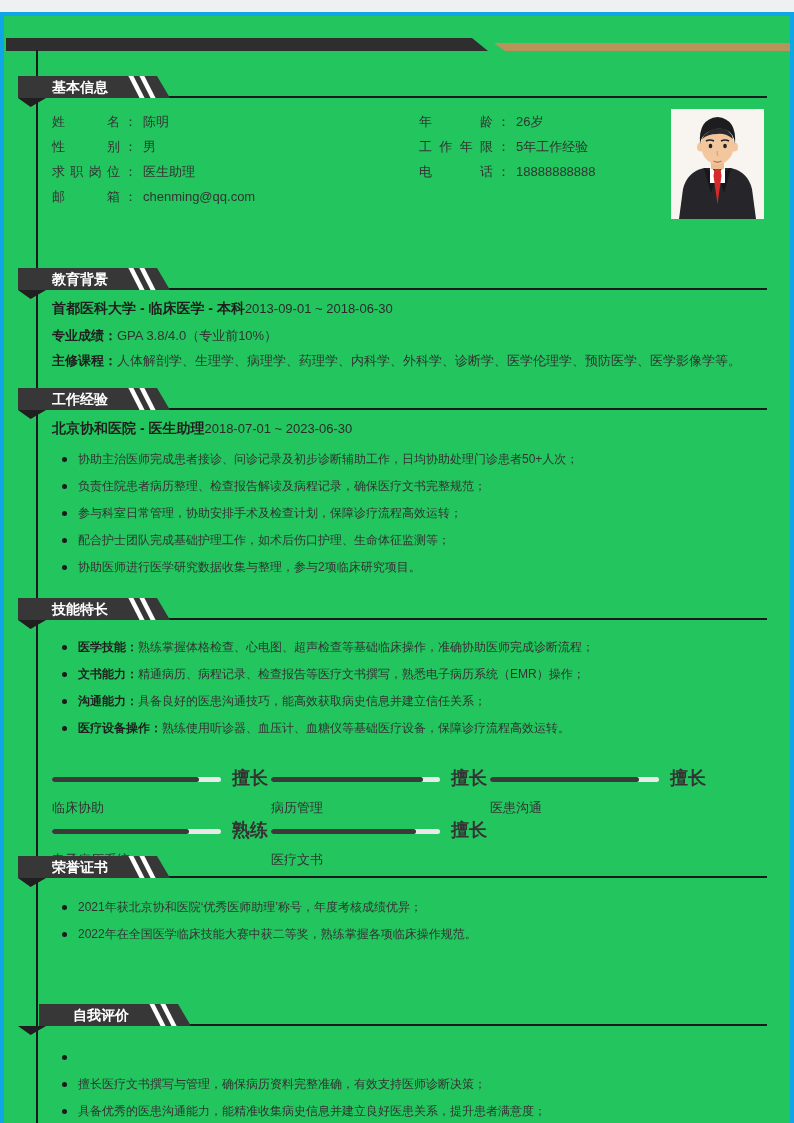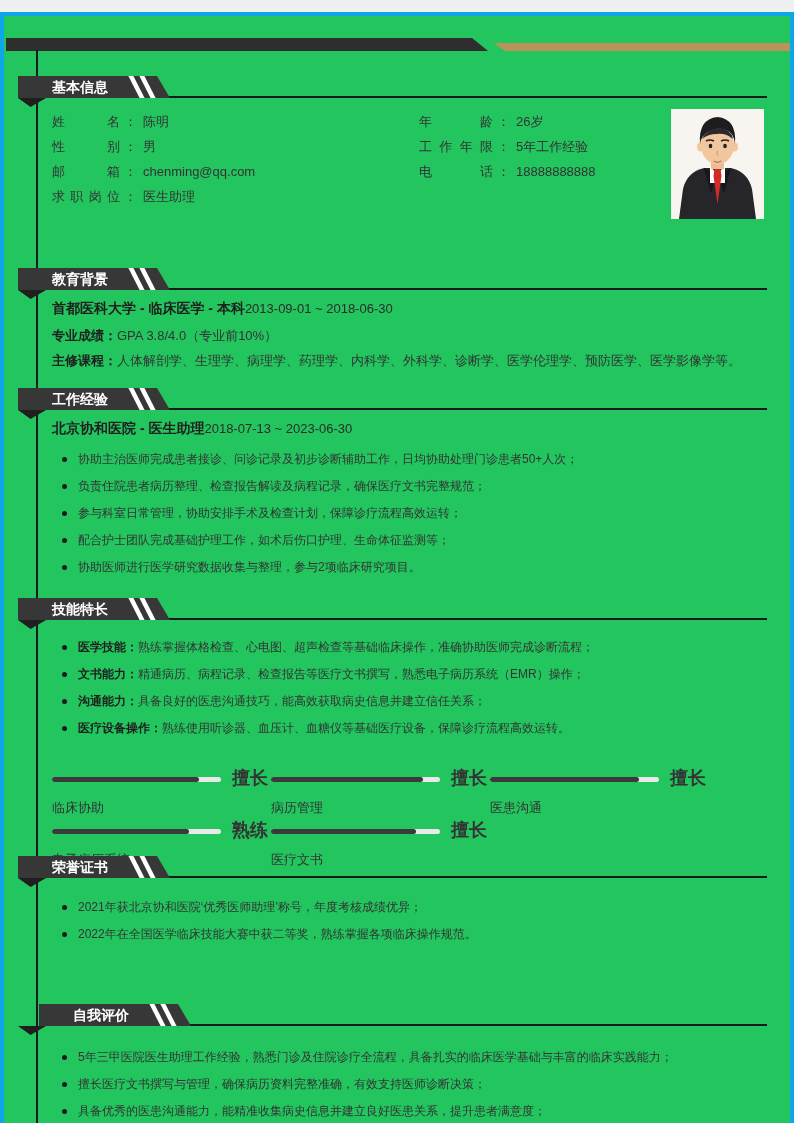--- a/index.html
+++ b/index.html
@@ -73,22 +73,22 @@
     <div class="sec-rule"></div>
     <div class="badge"><span>基本信息</span>
       <i class="stripe s1"></i>
       <i class="stripe s2"></i>
     </div>
     <div class="fold"></div>
 
     <div class="info-col w68" style="left:34px; top:33px;">
       <div class="info-row"><span class="info-lbl">姓名</span><span class="info-colon">：</span><span>陈明</span></div>
       <div class="info-row"><span class="info-lbl">性别</span><span class="info-colon">：</span><span>男</span></div>
+      <div class="info-row"><span class="info-lbl">求职岗位</span><span class="info-colon">：</span><span>医生助理</span></div>
       <div class="info-row"><span class="info-lbl">邮箱</span><span class="info-colon">：</span><span>chenming@qq.com</span></div>
-      <div class="info-row"><span class="info-lbl">求职岗位</span><span class="info-colon">：</span><span>医生助理</span></div>
     </div>
     <div class="info-col w74" style="left:401px; top:33px;">
       <div class="info-row"><span class="info-lbl">年龄</span><span class="info-colon">：</span><span>26岁</span></div>
       <div class="info-row"><span class="info-lbl">工作年限</span><span class="info-colon">：</span><span>5年工作经验</span></div>
       <div class="info-row"><span class="info-lbl">电话</span><span class="info-colon">：</span><span>18888888888</span></div>
     </div>
 
     <div class="photo">
       <svg width="93" height="110" viewBox="0 0 93 110">
         <rect width="93" height="110" fill="#f8f5f1"></rect>
@@ -130,21 +130,21 @@
 
   <div class="sec" style="top:372px;">
     <div class="sec-rule"></div>
     <div class="badge"><span>工作经验</span>
       <i class="stripe s1"></i>
       <i class="stripe s2"></i>
     </div>
     <div class="fold"></div>
     <div class="entry-head" style="top:32px;">
       <span class="entry-title">北京协和医院 - 医生助理</span>
-      <span class="entry-date">2018-07-13 ~ 2023-06-30</span>
+      <span class="entry-date">2018-07-01 ~ 2023-06-30</span>
     </div>
     <div class="bullets" style="top:58px;">
       <div class="b-row"><i class="b-dot"></i><span>协助主治医师完成患者接诊、问诊记录及初步诊断辅助工作，日均协助处理门诊患者50+人次；</span></div>
       <div class="b-row"><i class="b-dot"></i><span>负责住院患者病历整理、检查报告解读及病程记录，确保医疗文书完整规范；</span></div>
       <div class="b-row"><i class="b-dot"></i><span>参与科室日常管理，协助安排手术及检查计划，保障诊疗流程高效运转；</span></div>
       <div class="b-row"><i class="b-dot"></i><span>配合护士团队完成基础护理工作，如术后伤口护理、生命体征监测等；</span></div>
       <div class="b-row"><i class="b-dot"></i><span>协助医师进行医学研究数据收集与整理，参与2项临床研究项目。</span></div>
     </div>
   </div>
 
@@ -224,19 +224,19 @@
   </div>
 
   <div class="sec" style="top:988px;padding-left:21px;">
     <div class="sec-rule"></div>
     <div class="badge"><span>自我评价</span>
       <i class="stripe s1"></i>
       <i class="stripe s2"></i>
     </div>
     <div class="fold"></div>
     <div class="bullets" style="top:40px;">
-      <div class="b-row"><i class="b-dot"></i><span>5年三甲医院医生助理工作经验，熟悉门诊及住院诊疗全流程，具备扎实的临床医学基础与丰富的临床实践能力；</span></div>
+      <div class="b-row"><i class="b-dot"></i></div>
       <div class="b-row"><i class="b-dot"></i><span>擅长医疗文书撰写与管理，确保病历资料完整准确，有效支持医师诊断决策；</span></div>
       <div class="b-row"><i class="b-dot"></i><span>具备优秀的医患沟通能力，能精准收集病史信息并建立良好医患关系，提升患者满意度；</span></div>
       <div class="b-row"><i class="b-dot"></i><span>熟练操作电子病历系统（EMR）及各类医疗设备，能快速响应诊疗需求，保障医疗流程高效运转；</span></div>
     </div>
   </div>
 </div>
 
 </body></html>

